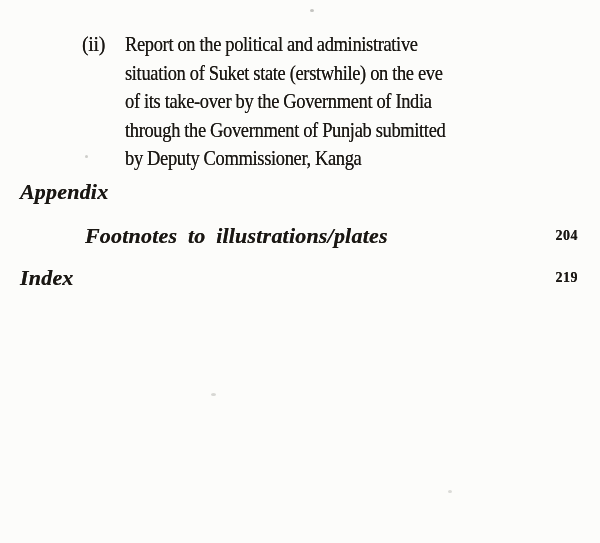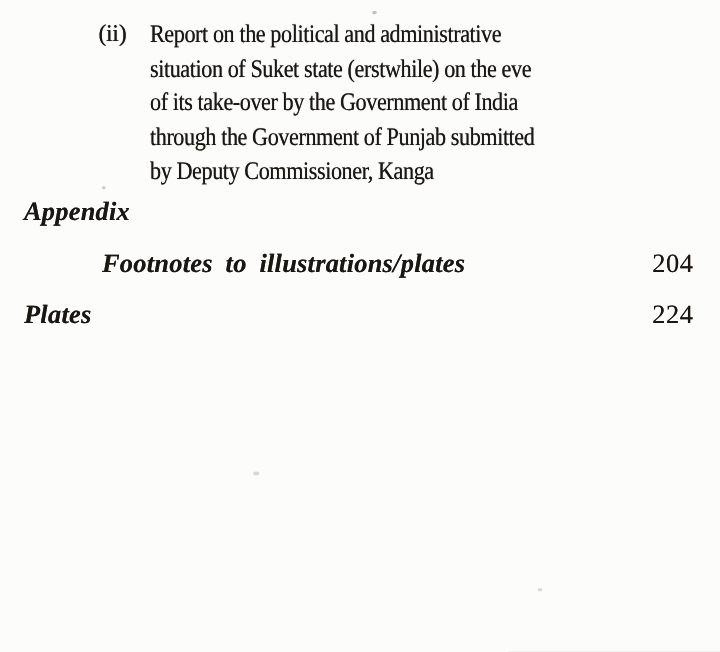--- a/index.html
+++ b/index.html
@@ -5,21 +5,21 @@
   html, body { margin: 0; padding: 0; background: #e8e8e6; }
   .page {
     position: relative;
     width: 600px;
     height: 543px;
     background: #fcfcfa;
     overflow: hidden;
     font-family: "Liberation Serif", "DejaVu Serif", serif;
     color: #1a1713;
     box-sizing: border-box;
-    padding-top: 14px;
+    padding-top: 30px;
   }
 
   
   .entry { display: flex; padding-left: 82px; }
   .entry-label {
     width: 43px;
     flex: 0 0 43px;
     font-size: 20px;
     line-height: 28.6px;
     letter-spacing: -0.3px;
@@ -55,22 +55,22 @@
     font-weight: 700;
     font-size: 22px;
     letter-spacing: 0.2px;
     word-spacing: 3px;
     white-space: nowrap;
     text-shadow: 0 0 0.5px rgba(26,23,19,0.8);
   }
   .section-row.indented .section-title { word-spacing: 5px; }
   .section-page {
     font-style: normal;
-    font-weight: 400;
-    font-size: 22px;
+    font-weight: 700;
+    font-size: 14px;
     letter-spacing: 0.5px;
     text-shadow: 0 0 0.5px rgba(26,23,19,0.8);
   }
 
   
   .speck {
     position: absolute;
     border-radius: 50%;
     background: rgba(90,88,84,0.35);
     filter: blur(0.5px);
@@ -102,25 +102,25 @@
     <div class="section-row first">
       <span class="section-title">Appendix</span>
     </div>
 
     <div class="section-row indented gap-before">
       <span class="section-title">Footnotes to illustrations/plates</span>
       <span class="section-page">204</span>
     </div>
 
 
+    <div class="section-row">
+      <span class="section-title">Index</span>
+      <span class="section-page">219</span>
+    </div>
 
-    <div class="section-row">
-      <span class="section-title">Plates</span>
-      <span class="section-page">224</span>
-    </div>
 
 
   </div>
 
   <span class="speck s1"></span>
   <span class="speck s2"></span>
   <span class="speck s3"></span>
   <span class="speck s4"></span>
 
 </div>

